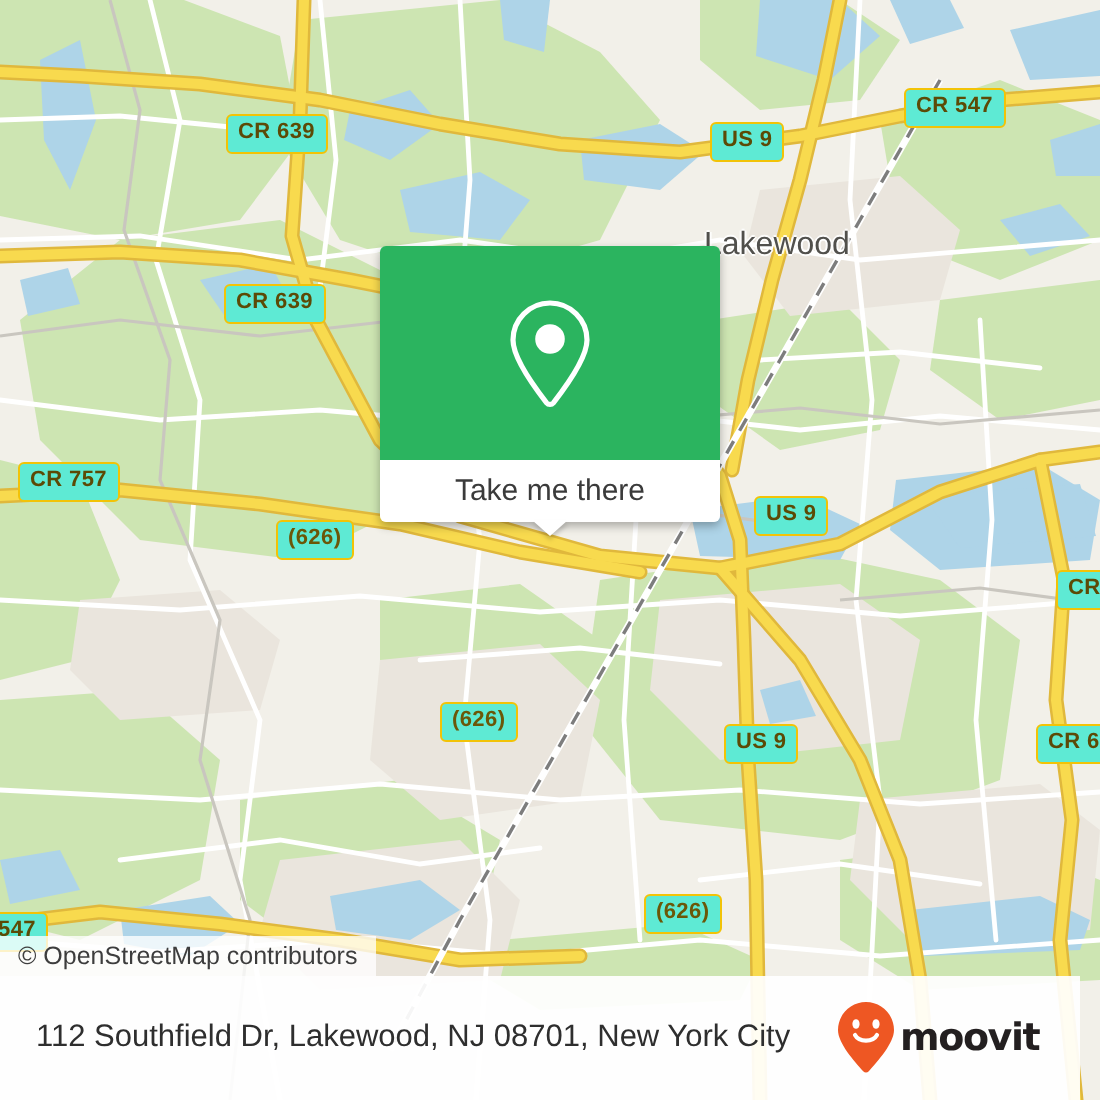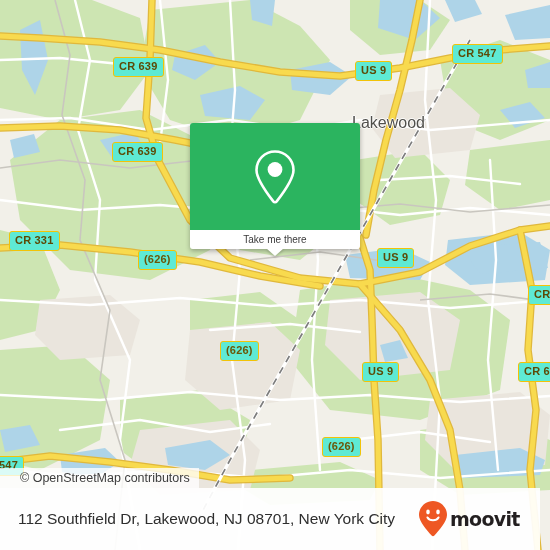--- a/index.html
+++ b/index.html
@@ -47,20 +47,21 @@
     font-weight: bold;
     line-height: 1;
     padding: 3px 5px 4px 5px;
     white-space: nowrap;
     letter-spacing: 0.2px;
     font-family: "Liberation Sans", sans-serif;
     box-sizing: border-box;
   }
   .shield.minor {
     color: #6b5708;
+    margin-top: 10px;
   }
 
   
   .place-label {
     position: absolute;
     color: #51504c;
     font-size: 16px;
     font-family: "Liberation Sans", sans-serif;
     white-space: nowrap;
     text-shadow:
@@ -86,27 +87,27 @@
     border-radius: 3px 3px 0 0;
     display: flex;
     align-items: center;
     justify-content: center;
   }
   .popup-pin svg {
     display: block;
   }
   .popup-footer {
     background: #ffffff;
-    height: 19px;
+    height: 31px;
     border-radius: 0 0 3px 3px;
     display: flex;
     align-items: center;
     justify-content: center;
     color: #3b3b3b;
-    font-size: 10px;
+    font-size: 15px;
     font-family: "Liberation Sans", sans-serif;
     position: relative;
   }
   .popup-tail {
     position: absolute;
     left: 50%;
     bottom: -7px;
     margin-left: -9px;
     width: 0;
     height: 0;
@@ -118,21 +119,21 @@
 
   
   .attribution {
     position: absolute;
     left: 0;
     top: 468px;
     height: 20px;
     background: rgba(255,255,255,.78);
     display: flex;
     align-items: center;
-    padding: 0 9px 0 20px;
+    padding: 0 9px 0 9px;
     color: #3d3d3d;
     font-size: 12.5px;
     font-family: "Liberation Sans", sans-serif;
     white-space: nowrap;
   }
 
   
   .bottombar {
     position: absolute;
     left: 0;
@@ -290,21 +291,21 @@
         <path d="M470,40 L430,110 L390,180 L350,250 L310,320 L270,390 L230,460 L195,525" stroke="#7d7d7d" stroke-width="1.7" fill="none" stroke-dasharray="7 6"></path>
       </g>
     </svg>
 
     <div class="place-label" style="left:352px; top:114px;">Lakewood</div>
 
     <div class="shield" style="left:113px; top:57px;">CR 639</div>
     <div class="shield" style="left:355px; top:61px;">US 9</div>
     <div class="shield" style="left:452px; top:44px;">CR 547</div>
     <div class="shield" style="left:112px; top:142px;">CR 639</div>
-    <div class="shield" style="left:9px;   top:231px;">CR 331</div>
+    <div class="shield" style="left:9px;   top:231px;">CR 757</div>
     <div class="shield minor" style="left:138px; top:250px;">(626)</div>
     <div class="shield" style="left:377px; top:248px;">US 9</div>
     <div class="shield" style="left:528px; top:285px;">CR</div>
     <div class="shield minor" style="left:220px; top:341px;">(626)</div>
     <div class="shield" style="left:362px; top:362px;">US 9</div>
     <div class="shield" style="left:518px; top:362px;">CR 62</div>
     <div class="shield minor" style="left:322px; top:437px;">(626)</div>
     <div class="shield" style="left:-7px;  top:456px;">547</div>
 
     <div class="attribution">

